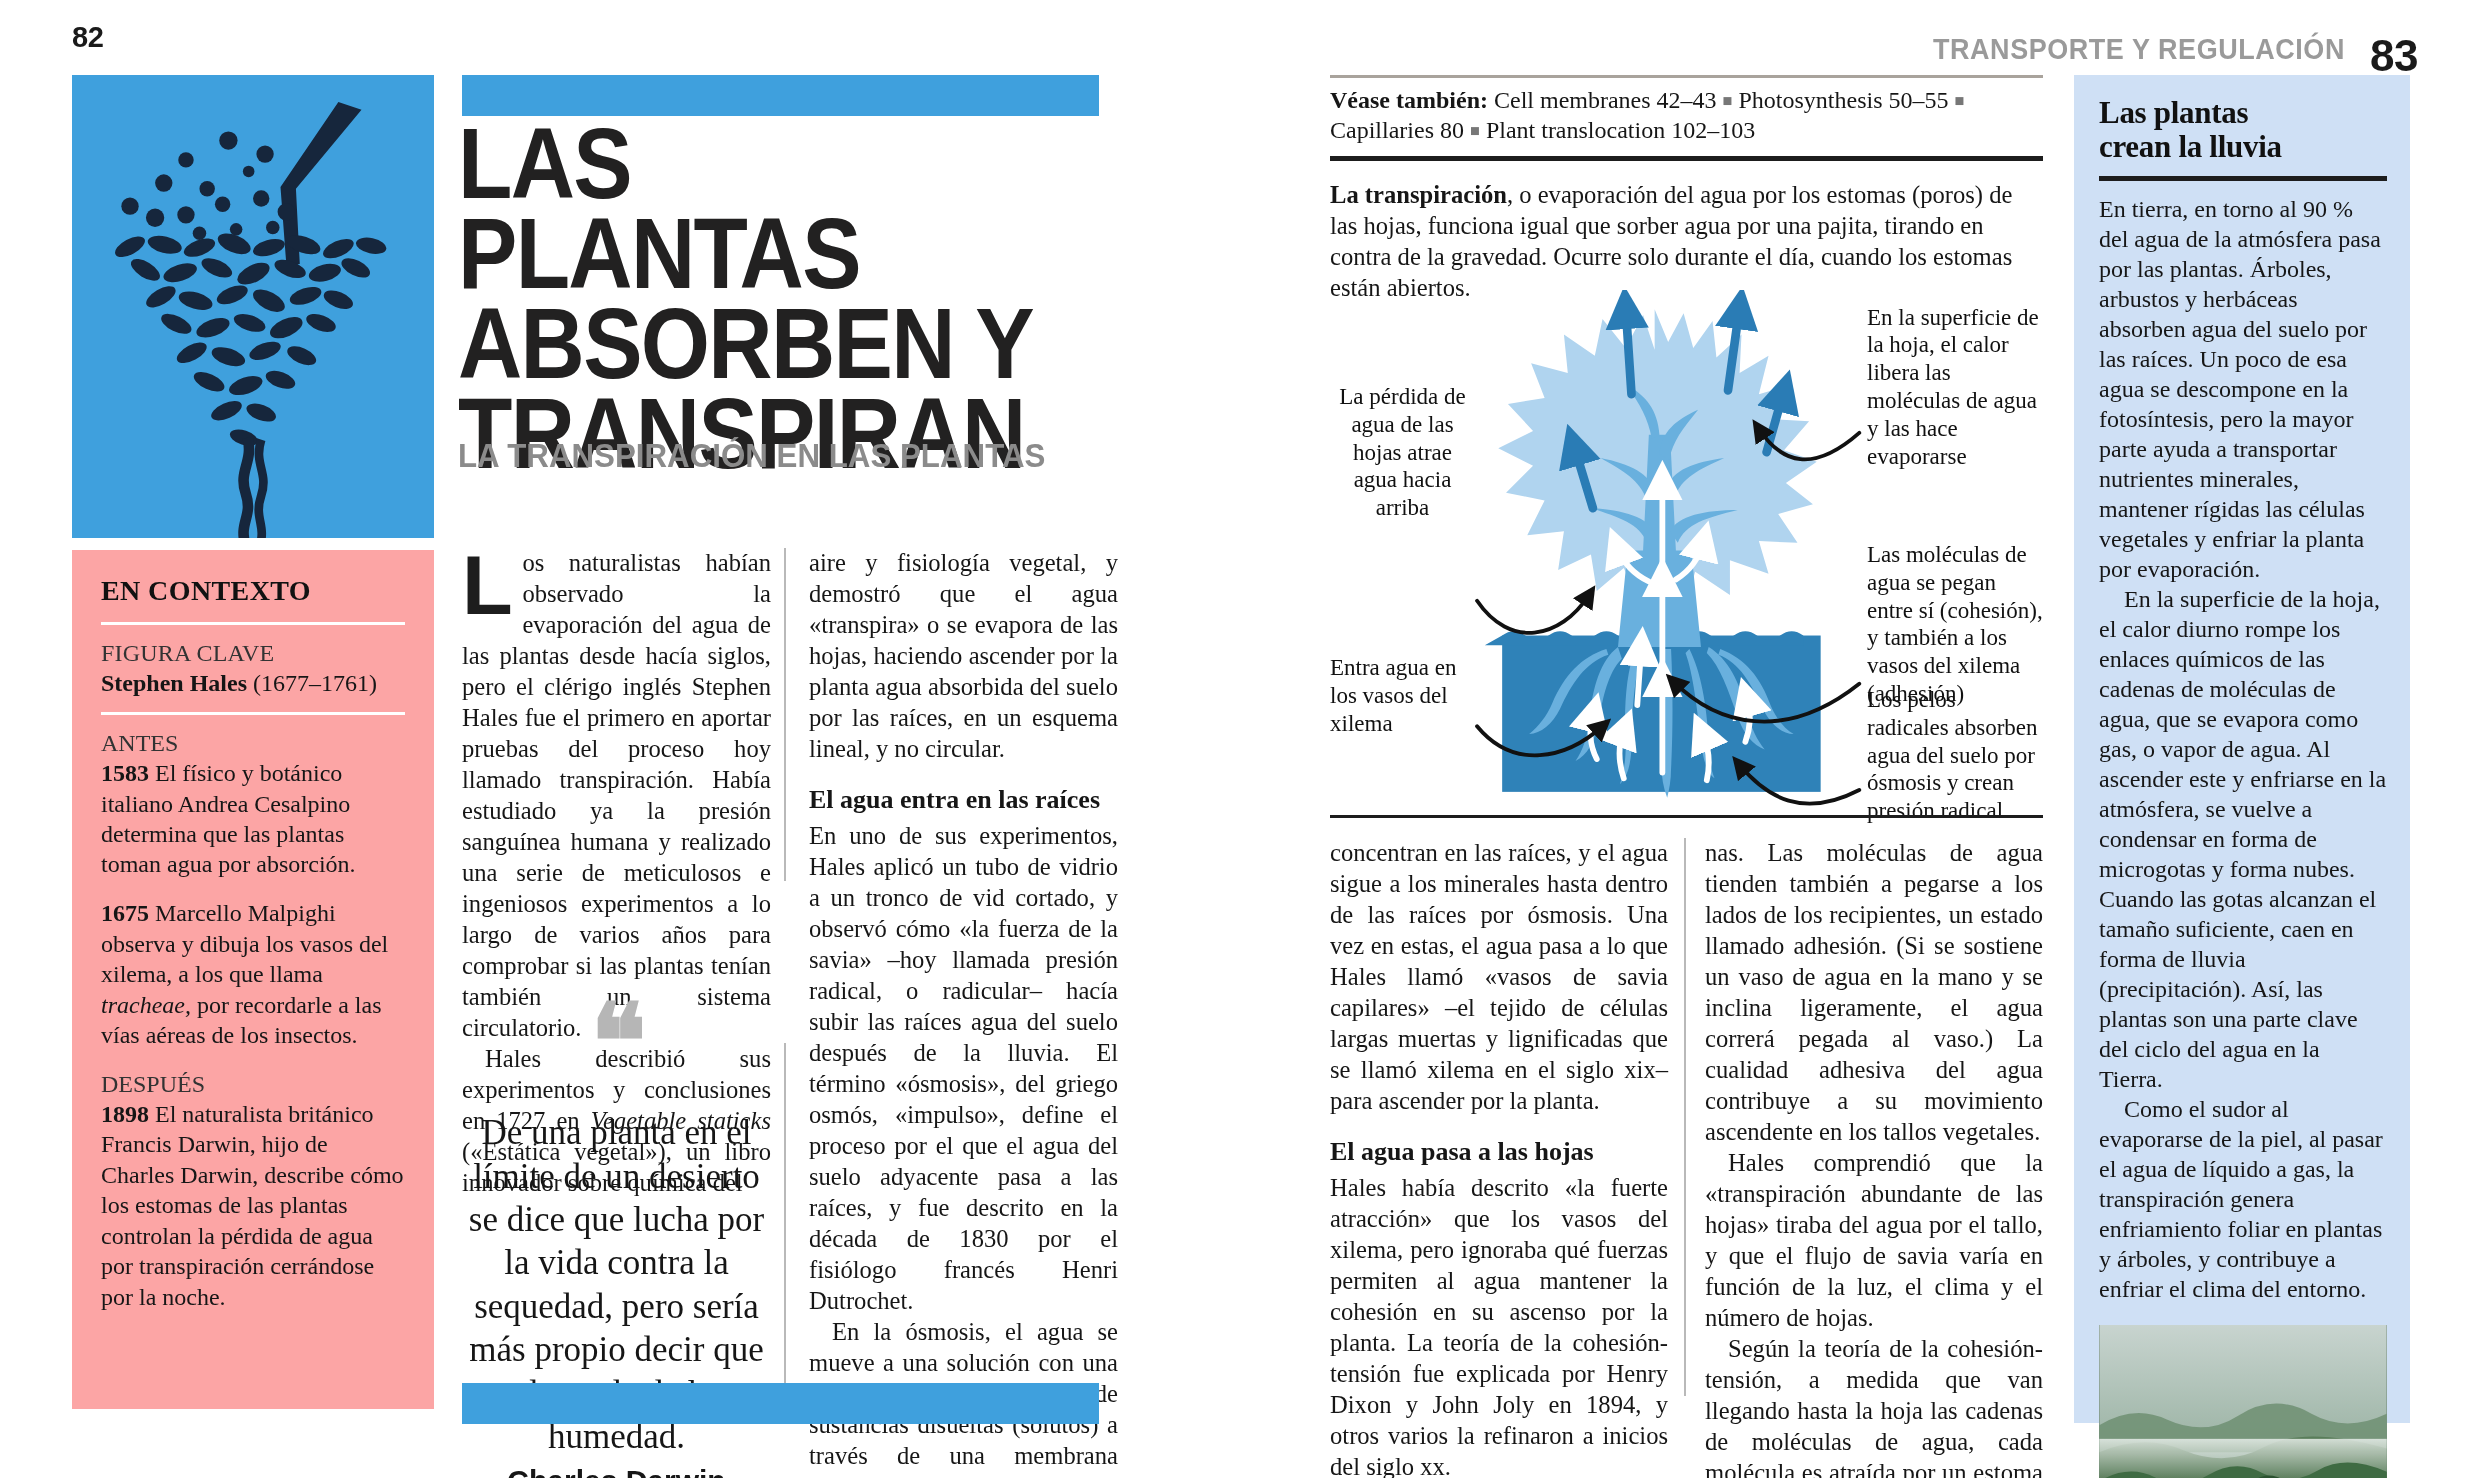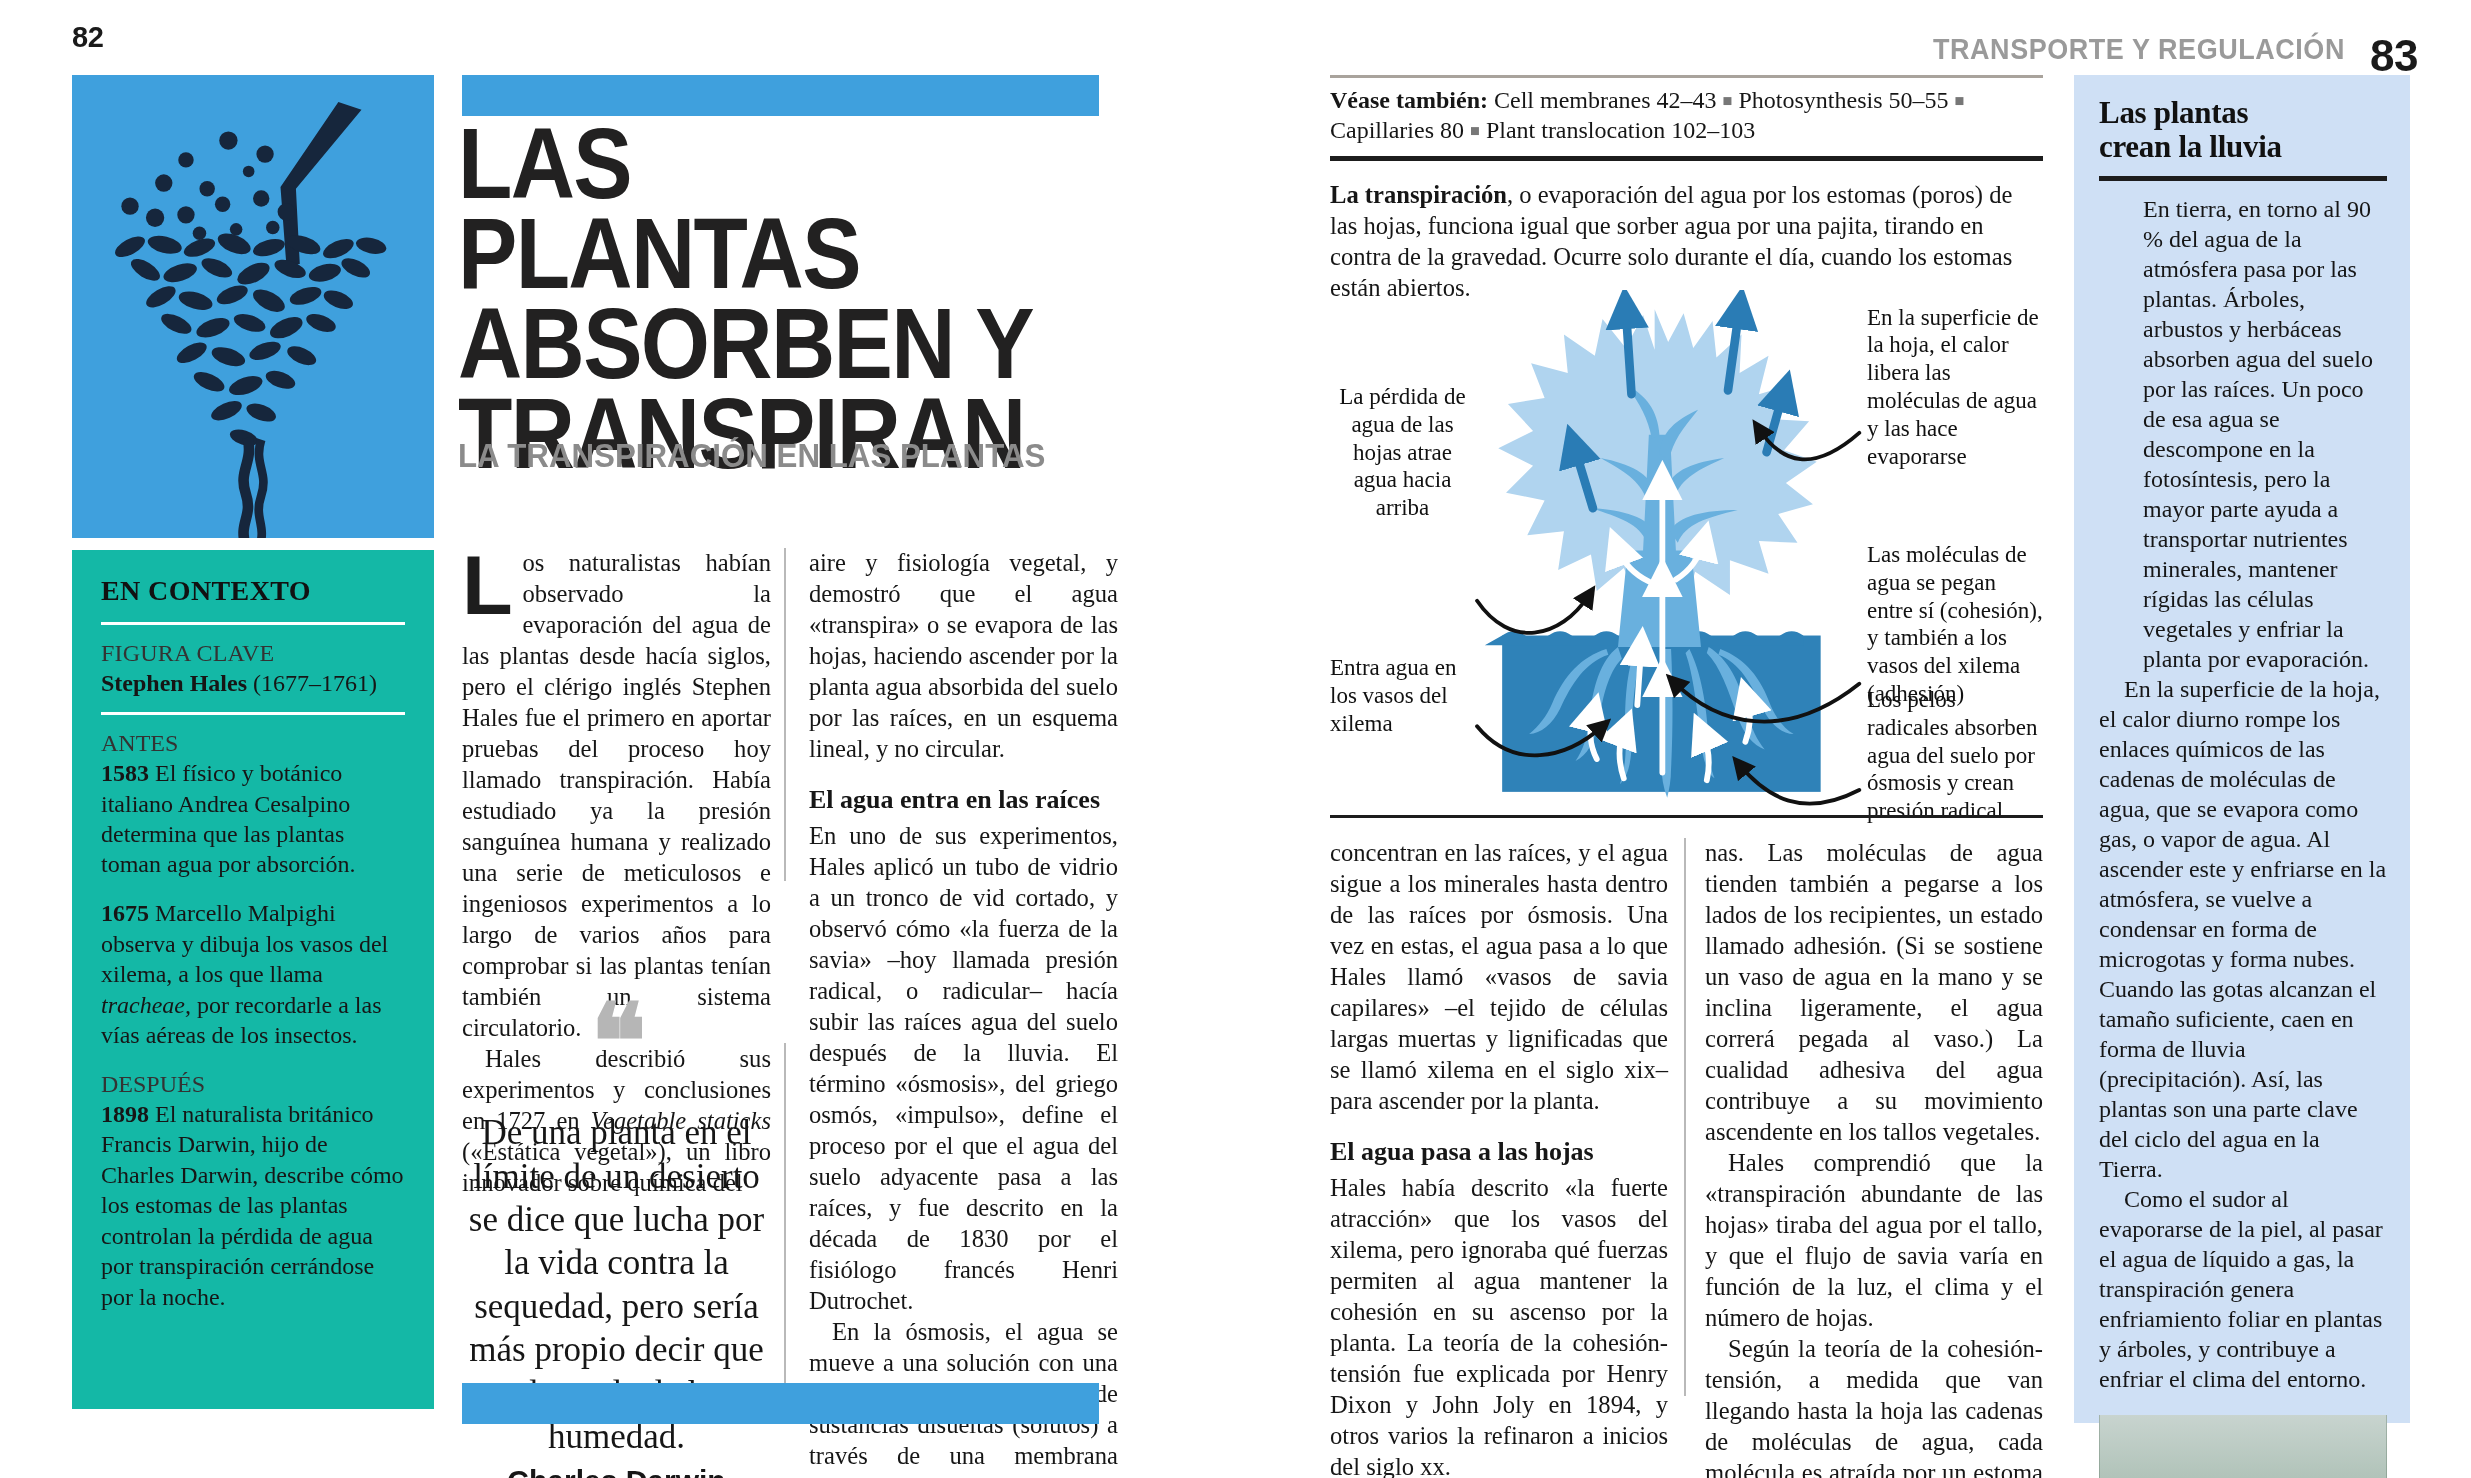--- a/index.html
+++ b/index.html
@@ -36,21 +36,21 @@
   
   .illus-panel {
     position:absolute; left:72px; top:75px; width:362px; height:463px;
     background:#3fa0dd; overflow:hidden;
   }
   .illus-panel svg { display:block; width:100%; height:100%; }
 
   
   .context-box {
     position:absolute; left:72px; top:550px; width:362px; height:859px;
-    background:#14b8a6; padding:25px 29px 19.3px 29px;
+    background:#fca5a5; padding:25px 29px 19.3px 29px;
   }
   .context-title {
     font-family:"Liberation Serif", serif; font-weight:bold;
     font-size:28px; letter-spacing:0.4px; color:#111;
     padding-bottom:11.6px;
   }
   .ctx-rule { height:2.9px; background:#ffffff; margin:3.9px 0 13.5px 0; }
   .ctx-label {
     font-size:24px; color:#333; line-height:1.22; letter-spacing:0.2px;
   }
@@ -175,21 +175,21 @@
     position:absolute; left:2074px; top:75px; width:336px; height:1348px;
     background:#cfe0f5; padding:21px 23px 21px 25px;
   }
   .bs-title {
     font-family:"Liberation Serif", serif; font-weight:bold;
     font-size:31px; line-height:1.1; color:#111; letter-spacing:-0.3px;
   }
   .bs-rule { height:4.8px; background:#1d1d1d; margin:11.6px 0 13.5px 0; }
   .bs-text { font-size:24px; line-height:1.25; text-align:left; }
   .bs-text p { margin:0; text-indent:25px; }
-  .bs-text p.first { text-indent:0;margin-left:44px; }
+  .bs-text p.first { text-indent:0; }
 
   .photo {
     margin-top:21px; width:288px; height:247px;
     position:relative; overflow:hidden; background:#2b4a30;
   }
   .photo svg { display:block; }
 </style>
 </head>
 <body>
 

